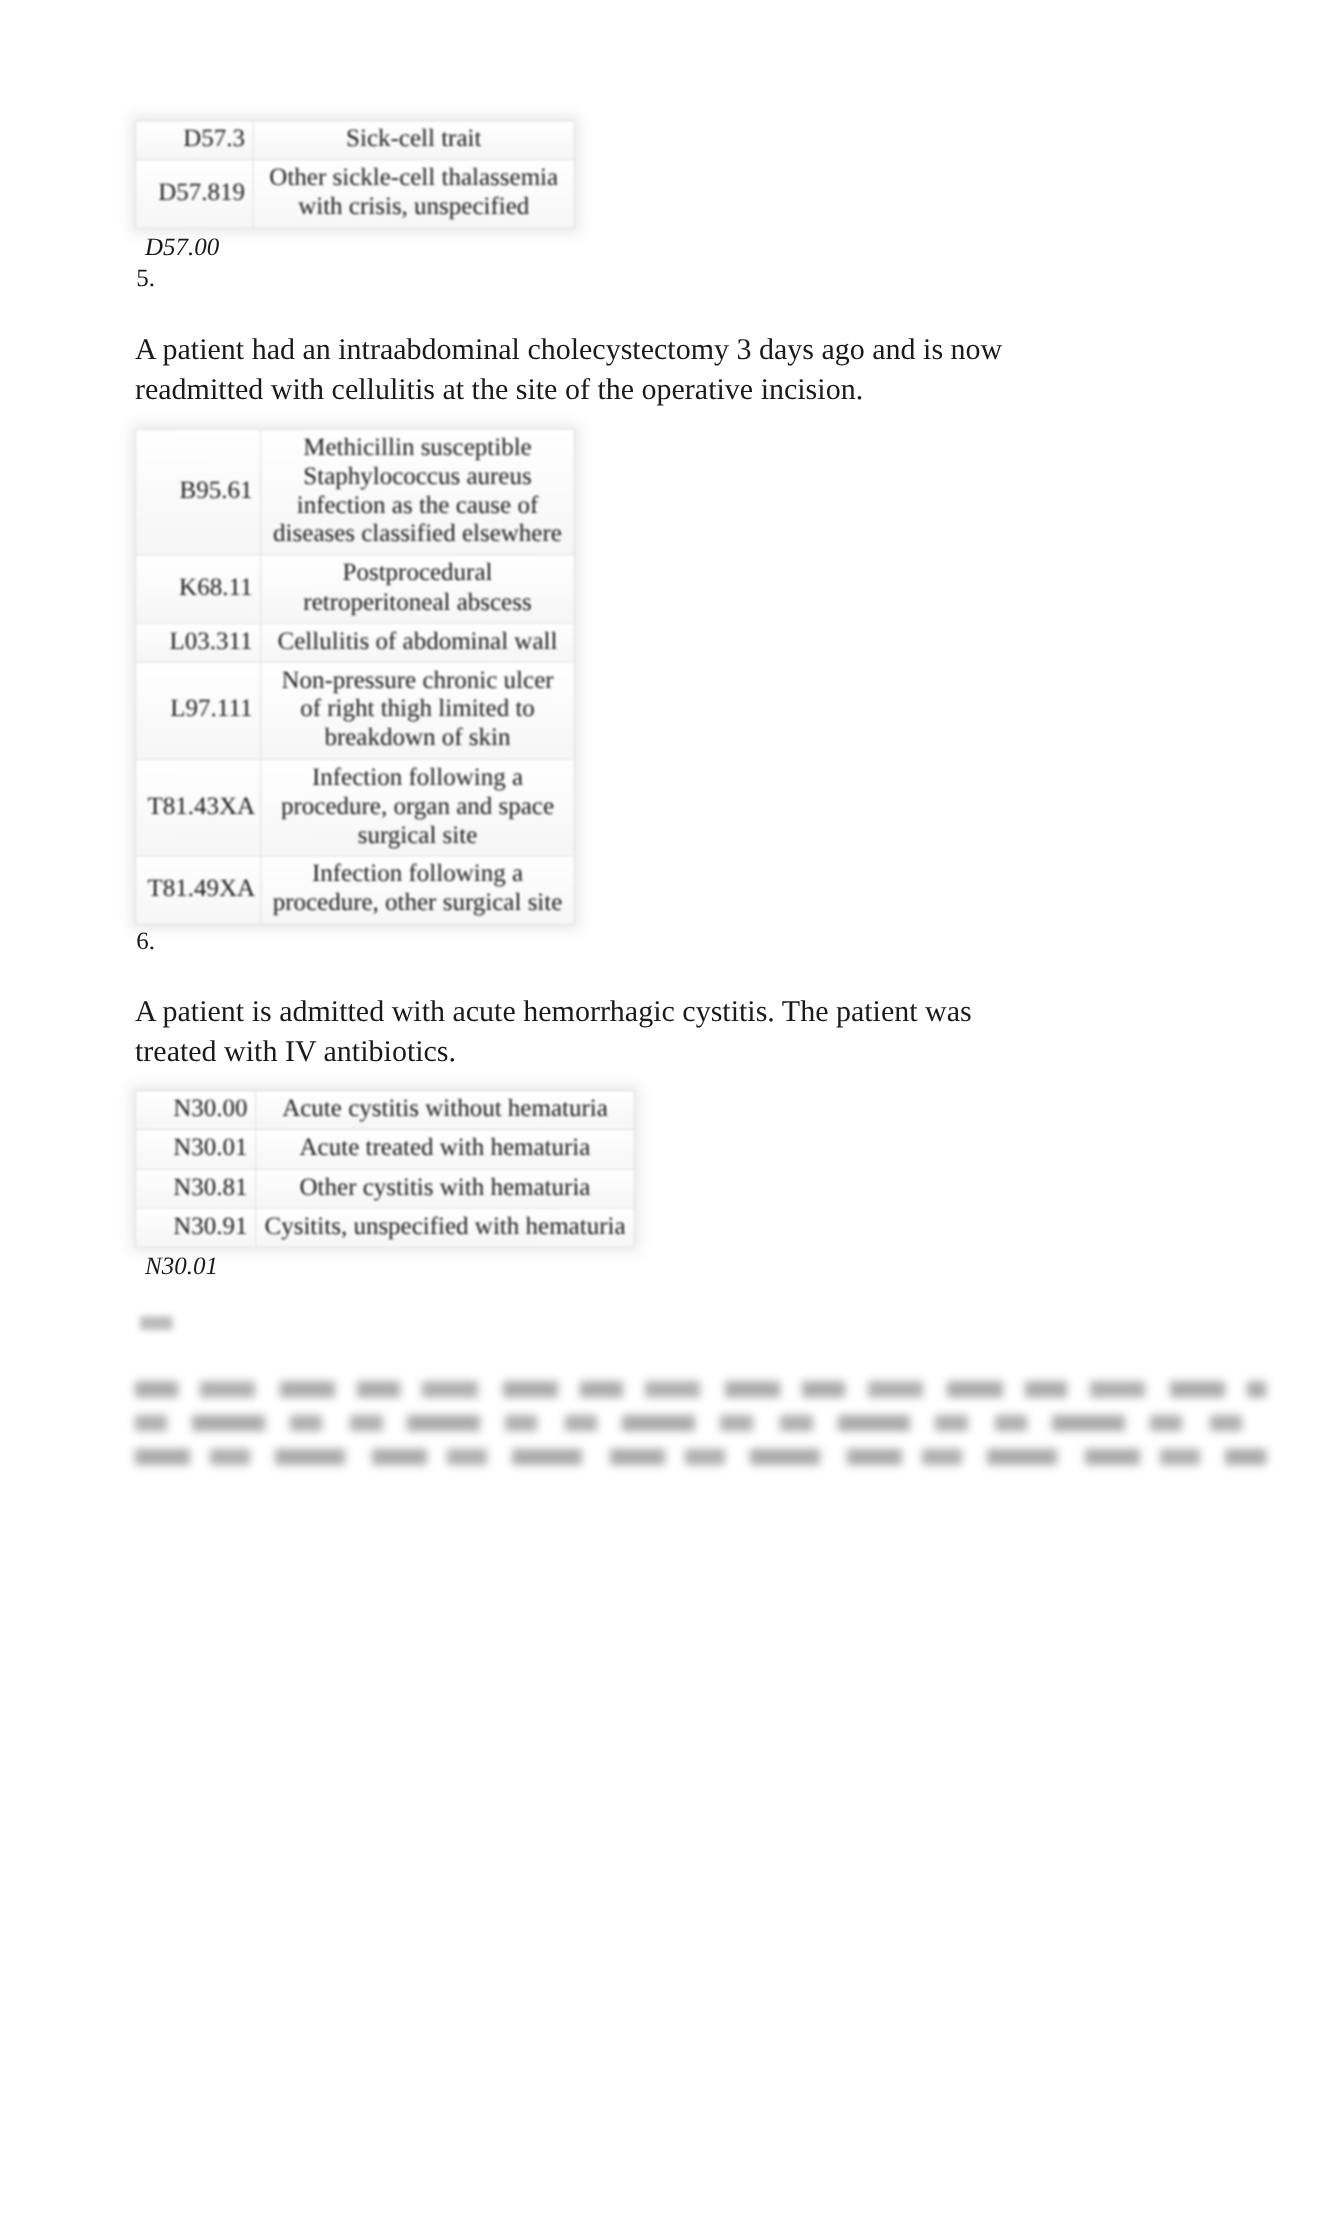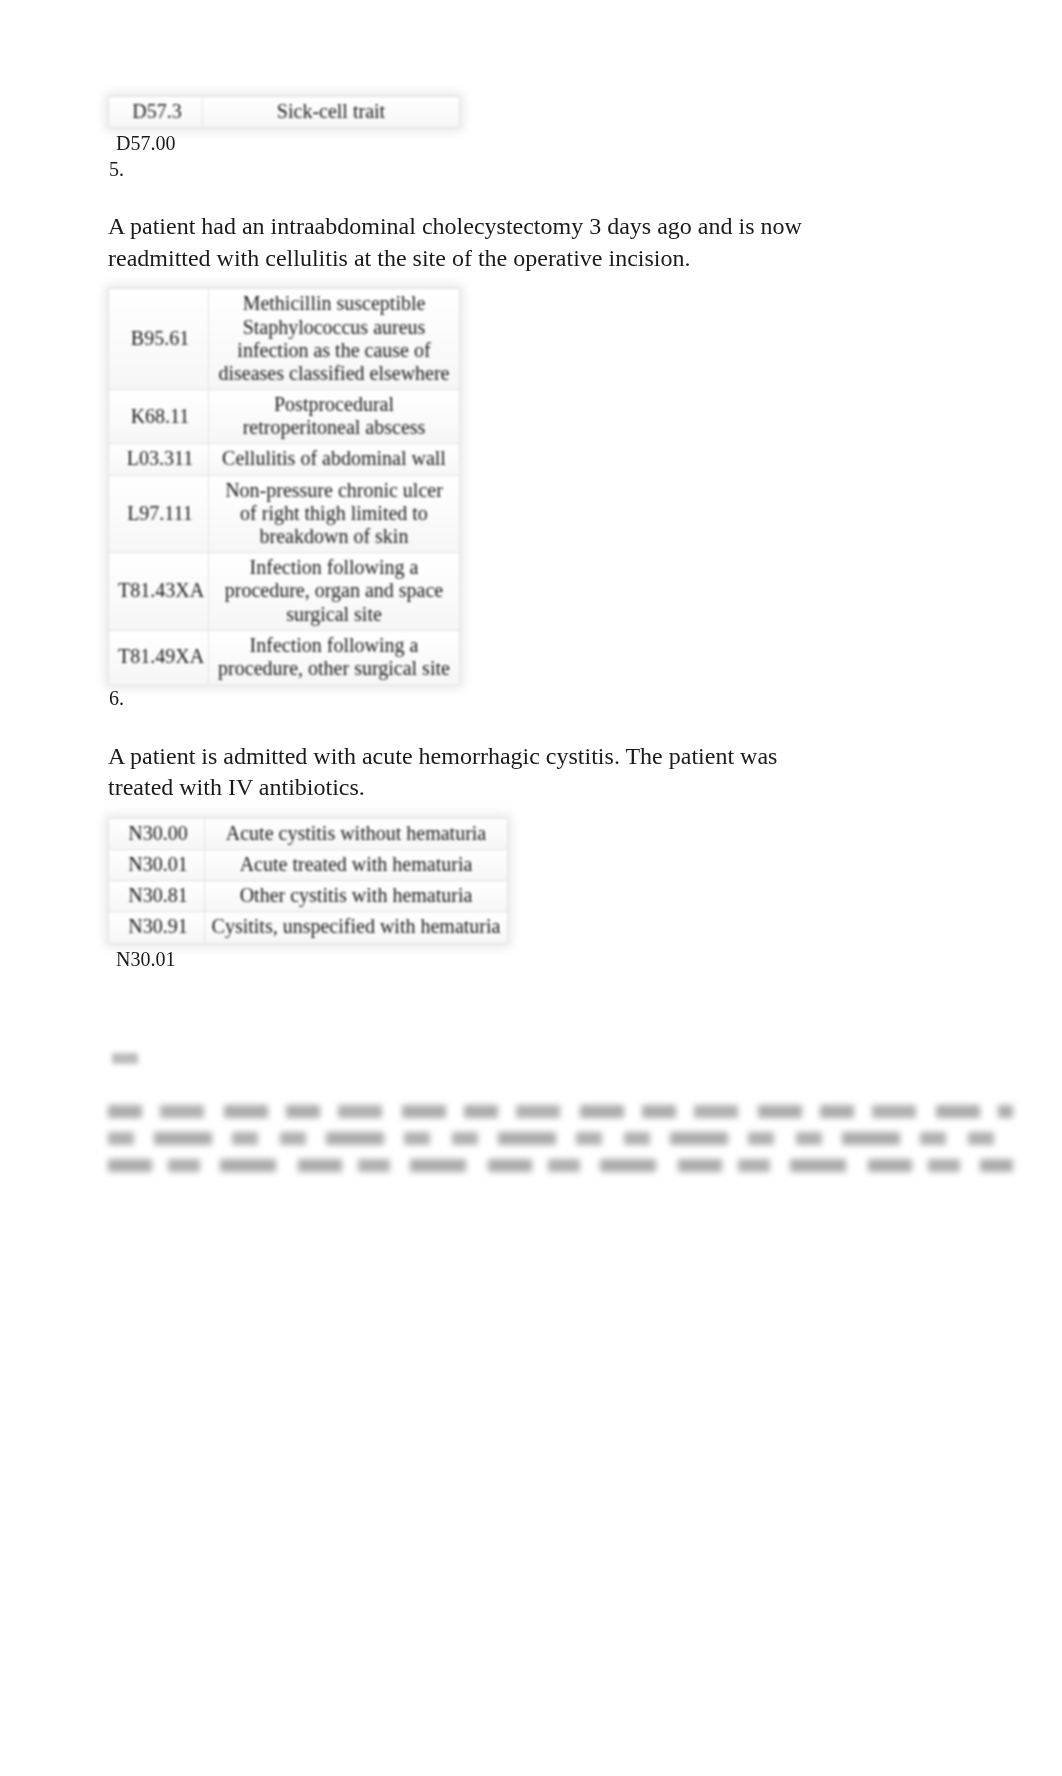--- a/index.html
+++ b/index.html
@@ -46,35 +46,36 @@
   .code-table td {
     border: 1px solid #e3e3e3;
     padding: 3px 6px 4px 6px;
     font-size: 20px;
     line-height: 1.16;
     vertical-align: middle;
     background: linear-gradient(180deg, #ffffff 0%, #f6f6f6 100%);
   }
   .code-table td.code {
     white-space: nowrap;
-    text-align: center;
+    text-align: right;
     padding-left: 9px;
   }
   .code-table.narrow td.code { width: 78px; }
   .code-table.mid    td.code { width: 84px; }
   .code-table.wide   td.code { width: 80px; }
 
   .code-table td.desc { text-align: center; }
 
   
   .answer {
     font-size: 20px;
     line-height: 1.22;
     padding: 3px 0 0 8px;
     filter: blur(0.5px);
+    font-style: italic;
   }
   .qnum {
     font-size: 20px;
     line-height: 1.22;
     padding: 1px 0 0 1px;
   }
   .prompt {
     font-size: 24px;
     line-height: 1.32;
     width: 700px;
@@ -141,20 +142,24 @@
 <div class="page">
 
   <div class="content">
 
     <table class="code-table narrow">
       <tbody>
         <tr>
           <td class="code">D57.3</td>
           <td class="desc">Sick-cell trait</td>
         </tr>
+        <tr>
+          <td class="code">D57.819</td>
+          <td class="desc">Other sickle-cell thalassemia with crisis, unspecified</td>
+        </tr>
       </tbody>
     </table>
 
     <div class="answer">D57.00</div>
     <div class="qnum">5.</div>
 
     <div class="prompt">A patient had an intraabdominal cholecystectomy 3 days ago and is now readmitted with cellulitis at the site of the operative incision.</div>
 
     <table class="code-table mid">
       <tbody>

